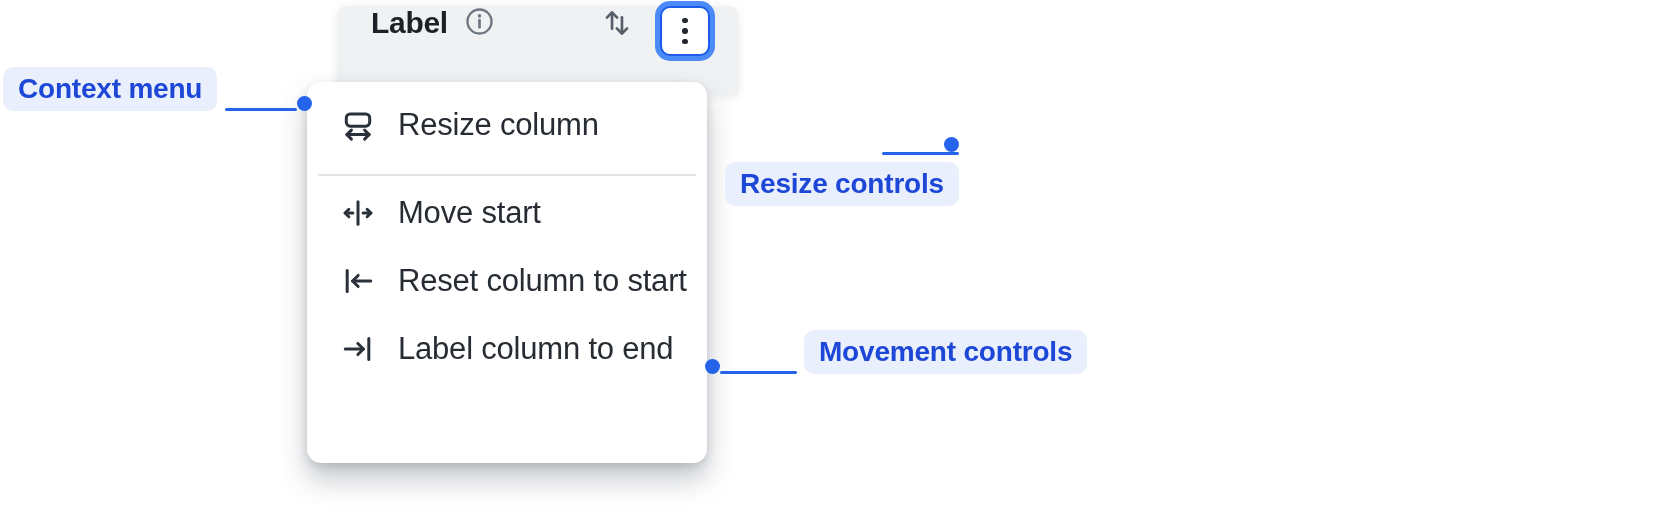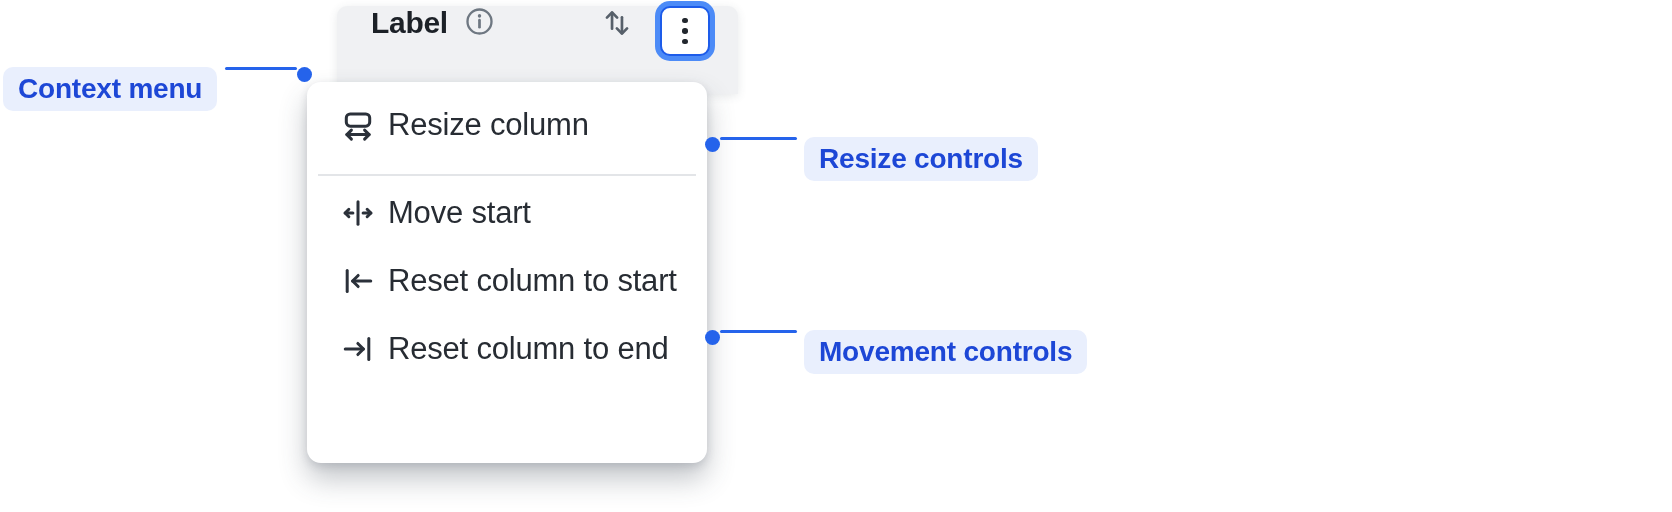--- a/index.html
+++ b/index.html
@@ -31,28 +31,28 @@
   .more-btn .dot{width:5.5px;height:5.5px;border-radius:50%;background:#22272e;}
 
   
   .ctx-menu{
     position:absolute;left:307px;top:82px;width:400px;height:381px;
     background:#ffffff;border-radius:14px;
     box-shadow:0 16px 28px rgba(55,65,80,.30),0 3px 9px rgba(55,65,80,.16);
     padding:9px 0 0 0;box-sizing:border-box;z-index:2;
   }
   .menu-item{
-    height:68px;display:flex;align-items:center;padding-left:33px;cursor:pointer;
+    height:68px;display:flex;align-items:center;padding-left:33px;cursor:pointer;gap:10px;
   }
   .mi-icon{width:40px;display:flex;align-items:center;justify-content:flex-start;color:#2b313a;flex:0 0 40px;}
   .mi-label{font-size:31px;color:#272c33;letter-spacing:-.2px;margin-left:8px;white-space:nowrap;}
   .menu-divider{height:1.5px;background:#e3e5e8;margin:15px 11px 3px 11px;}
 
   
-  .anno{position:absolute;display:flex;align-items:flex-start;z-index:3;}
+  .anno{position:absolute;display:flex;align-items:flex-end;z-index:3;}
   .anno-pill{
     background:#e9effd;color:#1d47d6;border-radius:10px;
     font-size:28px;font-weight:700;letter-spacing:-.2px;
     padding:6px 15px;white-space:nowrap;
   }
   .anno-line{height:3px;background:#2563eb;border-radius:2px;}
   .anno-dot{width:15px;height:15px;border-radius:50%;background:#2563eb;flex:0 0 15px;}
   .gap7{width:7px;flex:0 0 7px;}
   .gap8{width:8px;flex:0 0 8px;}
 
@@ -130,33 +130,33 @@
     </div>
 
     <div class="menu-item">
       <span class="mi-icon">
         <svg width="36" height="36" viewBox="0 0 24 24" fill="none" stroke="currentColor" stroke-width="2" stroke-linecap="round" stroke-linejoin="round">
           <path d="M19.2 5 V19"></path>
           <path d="M3.5 12 H15.6"></path>
           <path d="M11.9 8.3 L15.6 12 L11.9 15.7"></path>
         </svg>
       </span>
-      <span class="mi-label">Reset column to end</span>
+      <span class="mi-label">Label column to end</span>
     </div>
 
   </div>
 
   <div class="anno" style="left:3px;top:67px;">
     <span class="anno-pill">Context menu</span>
     <span class="gap8"></span>
     <span class="anno-line" style="width:72px;"></span>
     <span class="anno-dot"></span>
   </div>
 
-  <div class="anno" style="left:705px;top:137px;">
+  <div class="anno" style="left:725px;top:137px;flex-direction:column;">
     <span class="anno-dot"></span>
     <span class="anno-line" style="width:77px;"></span>
     <span class="gap7"></span>
     <span class="anno-pill">Resize controls</span>
   </div>
 
   <div class="anno" style="left:705px;top:330px;">
     <span class="anno-dot"></span>
     <span class="anno-line" style="width:77px;"></span>
     <span class="gap7"></span>

